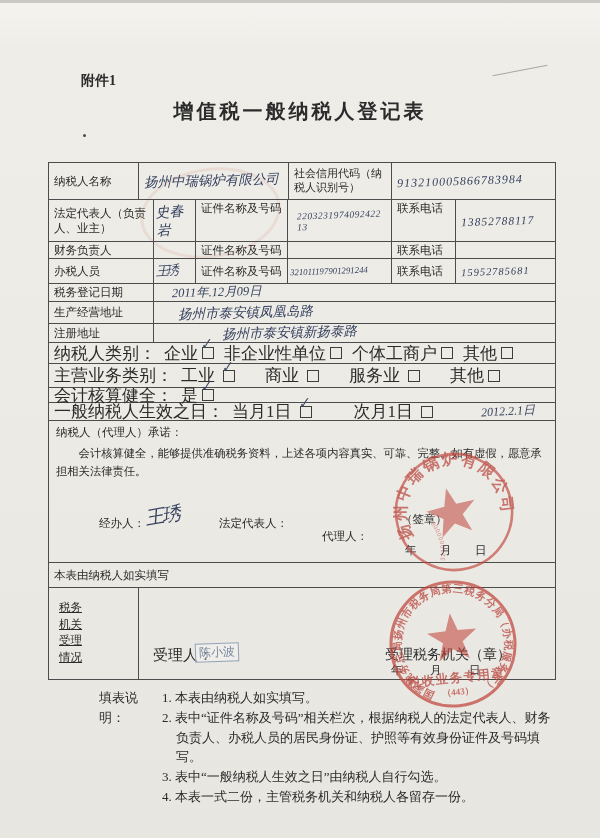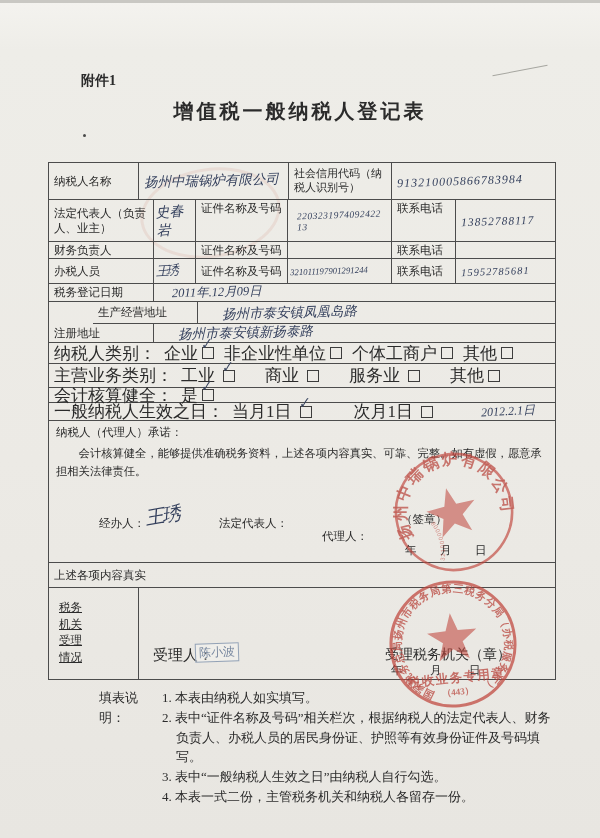--- a/index.html
+++ b/index.html
@@ -159,30 +159,30 @@
 
     <div class="row" style="height:18px;">
       <div class="cell" style="flex:0 0 105px;">
           <span class="lbl">税务登记日期</span>
         </div>
       <div class="cell fill endc" style="padding-left:18px;">
           <span class="hw hw-line" style="font-size:12.5px;">2011年.12月09日</span>
         </div>
     </div>
 
-    <div class="row" style="height:22px;margin-left:44px;">
+    <div class="row" style="height:22px;">
       <div class="cell" style="flex:0 0 105px;">
           <span class="lbl">生产经营地址</span>
         </div>
       <div class="cell fill endc" style="padding-left:24px;">
           <span class="hw hw-line">扬州市泰安镇凤凰岛路</span>
         </div>
     </div>
 
-    <div class="row" style="height:19px;">
+    <div class="row" style="height:19px;gap:44px;">
       <div class="cell" style="flex:0 0 105px;">
           <span class="lbl">注册地址</span>
         </div>
       <div class="cell fill endc" style="padding-left:24px;">
           <span class="hw hw-line">扬州市泰安镇新扬泰路</span>
         </div>
     </div>
 
     <div class="row" style="height:21px;">
       <div class="cell fill endc">
@@ -239,21 +239,21 @@
         <span class="hw handler-sig">王琇</span>
         <span class="sig-label" style="left:170px;top:95px;">法定代表人：</span>
         <span class="sig-label" style="left:273px;top:108px;">代理人：</span>
         <span class="seal-note">（签章）</span>
         <span class="ymd1">年　月　日</span>
       </div>
     </div>
 
     <div class="row" style="height:25px;">
       <div class="cell fill endc">
-        <span class="section-head">上述各项内容真实</span>
+        <span class="section-head">本表由纳税人如实填写</span>
       </div>
     </div>
 
     <div class="row last" style="height:91px;">
       <div class="cell vlabel" style="flex:0 0 90px;">
         <div>税务</div>
         <div>机关</div>
         <div>受理</div>
         <div>情况</div>
       </div>

